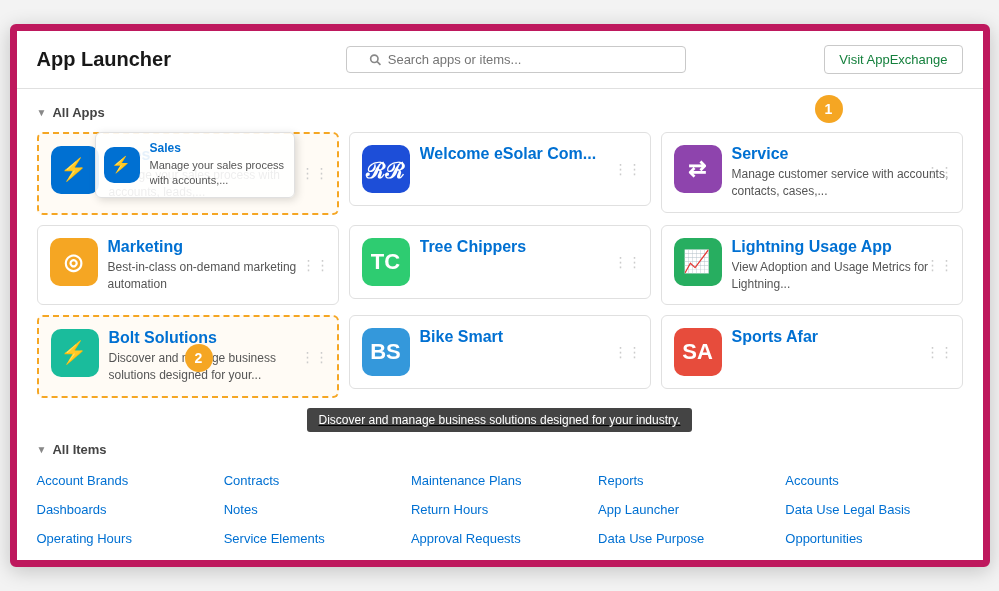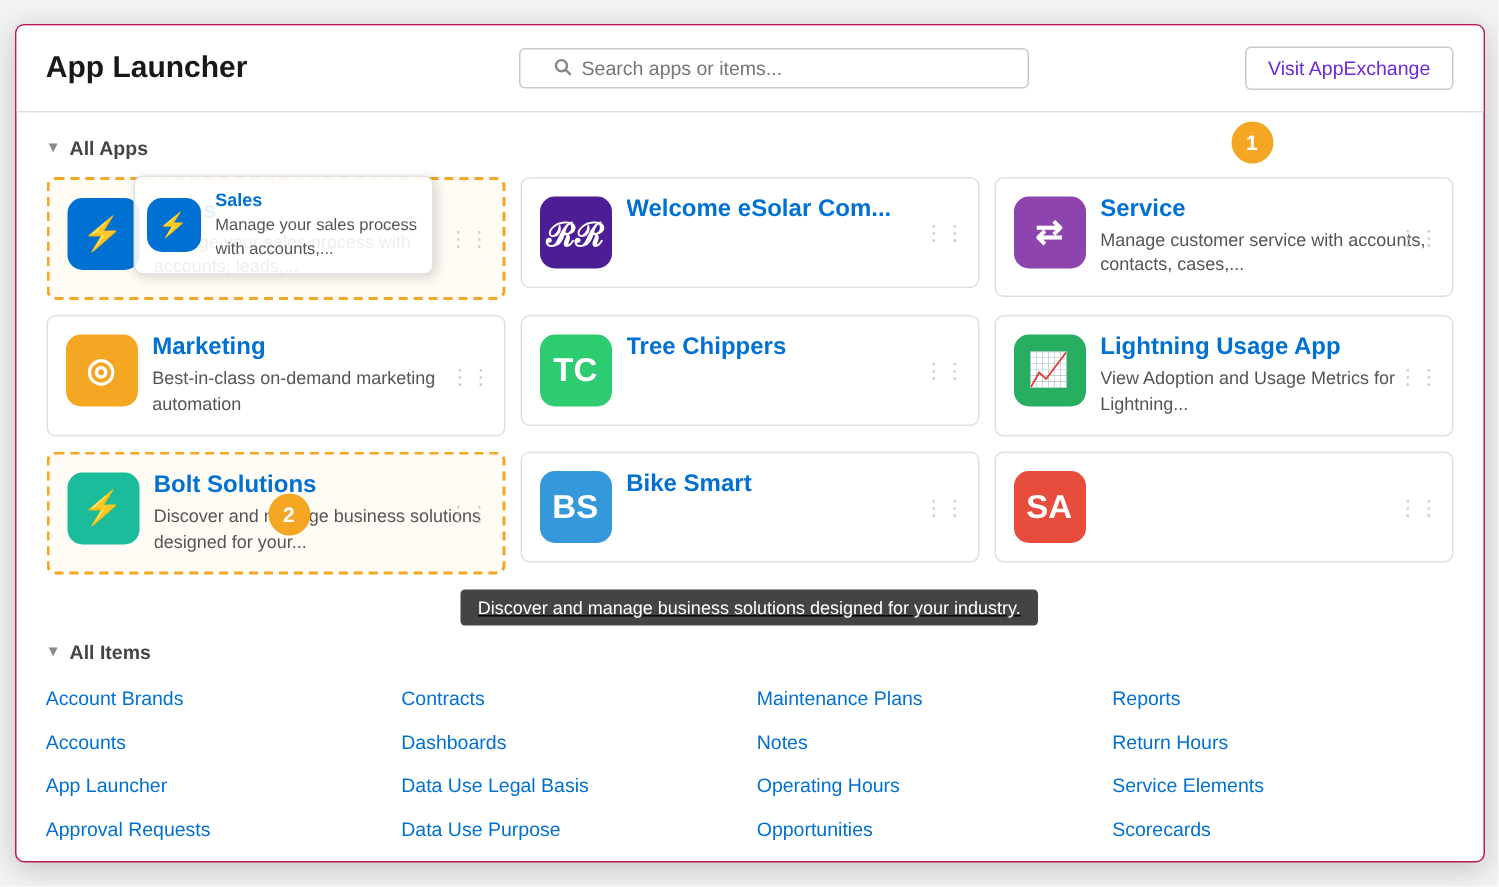--- a/index.html
+++ b/index.html
@@ -7,21 +7,21 @@
       font-family: 'Segoe UI', Arial, sans-serif;
       background: #f3f3f3;
       display: flex;
       justify-content: center;
       align-items: center;
       min-height: 100vh;
     }
     .modal {
       width: 980px;
       background: #fff;
-      border: 1px solid #be185d;
+      border: 7px solid #be185d;
       border-radius: 6px;
       overflow: hidden;
       box-shadow: 0 4px 20px rgba(0,0,0,0.2);
     }
     .modal-header {
       display: flex;
       align-items: center;
       justify-content: space-between;
       padding: 14px 20px;
       border-bottom: 1px solid #e0e0e0;
@@ -55,21 +55,21 @@
       height: 14px;
       margin-right: 6px;
       color: #888;
     }
     .visit-btn {
       padding: 6px 14px;
       border: 1px solid #c9c9c9;
       border-radius: 4px;
       background: #fff;
       font-size: 13px;
-      color: #6d28d9;
+      color: #15803d;
       cursor: pointer;
       font-weight: 500;
     }
     .modal-body {
       padding: 16px 20px 10px 20px;
       max-height: 520px;
       overflow-y: auto;
     }
     .section-header {
       display: flex;
@@ -190,21 +190,21 @@
       left: 50%;
       transform: translateX(-50%);
       white-space: nowrap;
       z-index: 30;
       pointer-events: none;
     }
     
     .all-items-section { margin-top: 4px; }
     .items-grid {
       display: grid;
-      grid-template-columns: repeat(4, 1fr);
+      grid-template-columns: repeat(5, 1fr);
       gap: 6px 10px;
       margin-top: 8px;
     }
     .item-link {
       font-size: 13px;
       color: #0070d2;
       padding: 4px 0;
       cursor: pointer;
       text-decoration: none;
     }
@@ -247,21 +247,21 @@
               <div class="app-icon" style="background: rgb(0, 112, 210);">⚡</div>
               <div class="app-info">
                 <div class="app-name">Sales</div>
                 <div class="app-desc">Manage your sales process with accounts, leads,...</div>
               </div>
               <div class="drag-handle">⋮⋮</div>
             </div>
           </div>
           <div class="card-wrapper">
             <div class="app-card">
-              <div class="app-icon" style="background: #4c1d95;">ℛℛ</div>
+              <div class="app-icon" style="background: #1d4ed8;">ℛℛ</div>
               <div class="app-info">
                 <div class="app-name">Welcome eSolar Com...</div>
                 <div class="app-desc"></div>
               </div>
               <div class="drag-handle">⋮⋮</div>
             </div>
           </div>
           <div class="card-wrapper">
             <div class="app-card">
               <div class="app-icon" style="background: rgb(142, 68, 173);">⇄</div>
@@ -318,20 +318,24 @@
               <div class="app-info">
                 <div class="app-name">Bike Smart</div>
                 <div class="app-desc"></div>
               </div>
               <div class="drag-handle">⋮⋮</div>
             </div>
           </div>
           <div class="card-wrapper">
             <div class="app-card">
               <div class="app-icon" style="background: rgb(231, 76, 60);">SA</div>
+              <div class="app-info">
+                <div class="app-name">Sports Afar</div>
+                <div class="app-desc"></div>
+              </div>
               <div class="drag-handle">⋮⋮</div>
             </div>
           </div>
         </div>
 
       <div class="badge-circle" style="position:absolute; bottom: 60px; left: 148px; z-index:10;">2</div>
 
       <div style="position:relative; margin-top:-8px; margin-bottom:10px; display:flex; justify-content:center;text-decoration:underline;">
         <div class="tooltip-bar" style="position:static; transform:none; display:inline-block;">Discover and manage business solutions designed for your industry.</div>
       </div>
@@ -361,18 +365,17 @@
           <a class="item-link" href="#">Dashboards</a>
           <a class="item-link" href="#">Notes</a>
           <a class="item-link" href="#">Return Hours</a>
           <a class="item-link" href="#">App Launcher</a>
           <a class="item-link" href="#">Data Use Legal Basis</a>
           <a class="item-link" href="#">Operating Hours</a>
           <a class="item-link" href="#">Service Elements</a>
           <a class="item-link" href="#">Approval Requests</a>
           <a class="item-link" href="#">Data Use Purpose</a>
           <a class="item-link" href="#">Opportunities</a>
-          <a class="item-link" href="#">Scorecards</a>
         </div>
     </div>
 
   </div>
 </div>
 
 </body></html>

